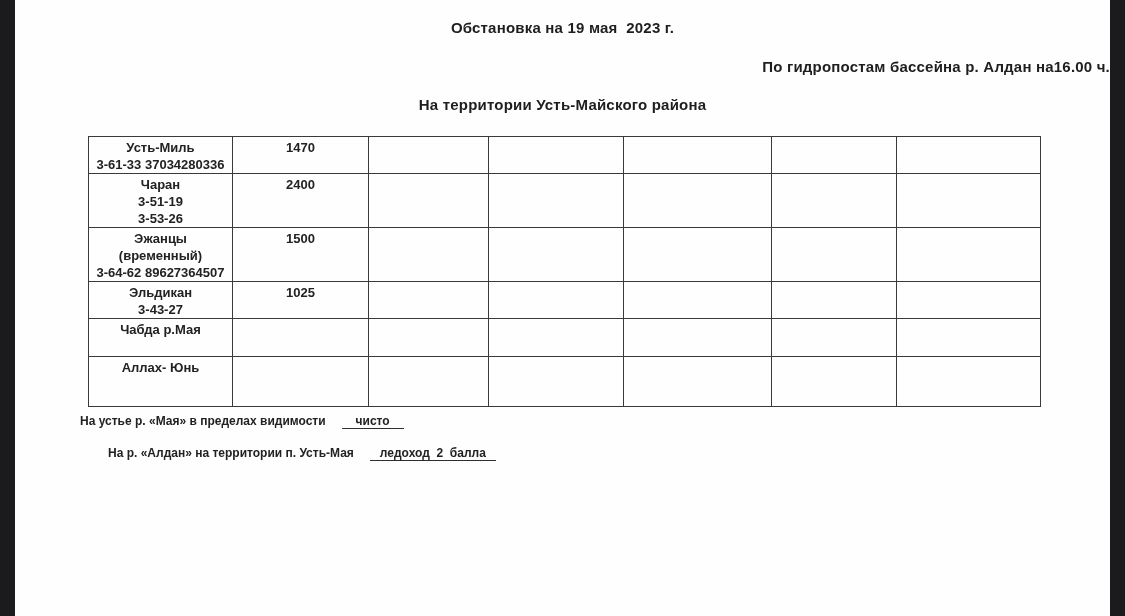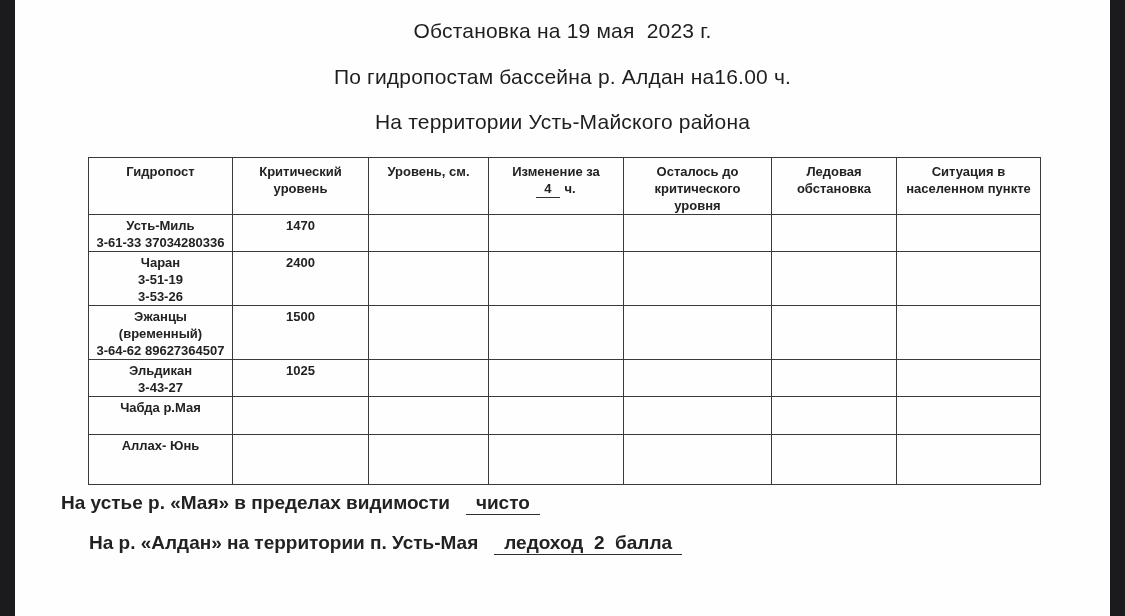--- a/index.html
+++ b/index.html
@@ -17,28 +17,28 @@
     background: #1b1b1e;
   }
   .side-bar.left  { left: 0; }
   .side-bar.right { right: 0; }
   .page {
     position: absolute; left: 15px; top: 0; width: 1095px; height: 616px;
     background: #fefefe;
   }
   .doc-title {
     text-align: center;
-    font-weight: 400;
-    font-size: 21px;
+    font-weight: 700;
+    font-size: 15px;
     color: #1e1e1e;
     white-space: pre;
     letter-spacing: 0.2px;
   }
   .doc-title.t1 { padding-top: 19px; }
-  .doc-title.t2 { padding-top: 22px; }
+  .doc-title.t2 { padding-top: 22px; text-align: right; }
   .doc-title.t3 { padding-top: 21px; }
 
   table.report {
     margin: 23px 0 0 73px;
     width: 952px;
     border-collapse: collapse;
     table-layout: fixed;
   }
   table.report th, table.report td {
     border: 1.5px solid #3a3a3a;
@@ -63,22 +63,22 @@
   tr.h50 { height: 50px; }
   td.left-al { text-align: left; padding-left: 6px; }
   .u-num {
     display: inline-block;
     border-bottom: 1.4px solid #333;
     padding: 0 8px;
   }
   .u-suffix { margin-left: 5px; }
 
   .footer-line {
-    margin-left: 46px;
-    font-size: 19px;
+    margin-left: 65px;
+    font-size: 12px;
     font-weight: 700;
     color: #222;
     white-space: pre;
   }
   .footer-line.f1 { margin-top: 7px; }
   .footer-line.f2 { margin-top: 17px; padding-left: 28px; }
   .fill-value {
     display: inline-block;
     border-bottom: 1.7px solid #2e2e2e;
     text-align: center;
@@ -106,33 +106,20 @@
       <colgroup>
         <col style="width:144px">
           <col style="width:136px">
           <col style="width:120px">
           <col style="width:135px">
         <col style="width:148px">
           <col style="width:125px">
           <col style="width:144px">
       </colgroup>
       <tbody>
-          <tr class="hdr">
-        <th>Гидропост</th>
-        <th>Критический
-уровень</th>
-        <th>Уровень,  см.</th>
-        <th><span>Изменение за</span><br><span class="u-num">4</span><span class="u-suffix">ч.</span></th>
-        <th>Осталось до
-критического
-уровня</th>
-        <th>Ледовая обстановка</th>
-        <th>Ситуация в
-населенном пункте</th>
-      </tr>
 
 
       <tr class="h35">
         <td>Усть-Миль
 3-61-33 37034280336</td>
         <td>1470</td>
         <td></td>
         <td></td>
         <td></td>
         <td></td>

